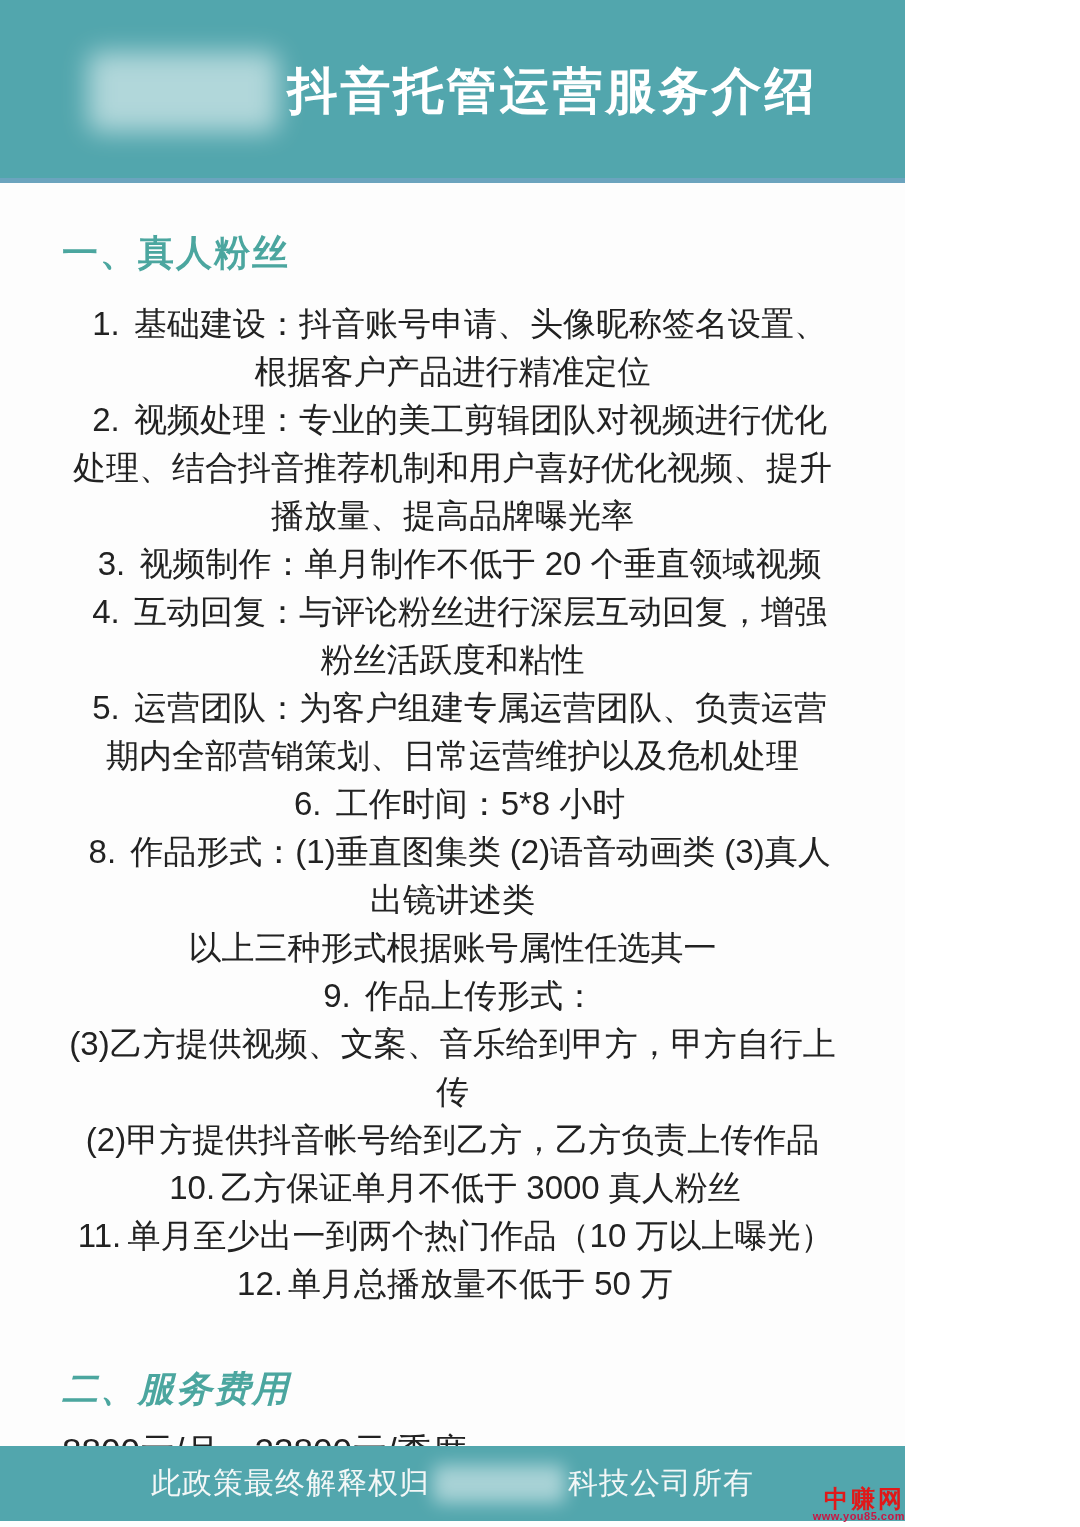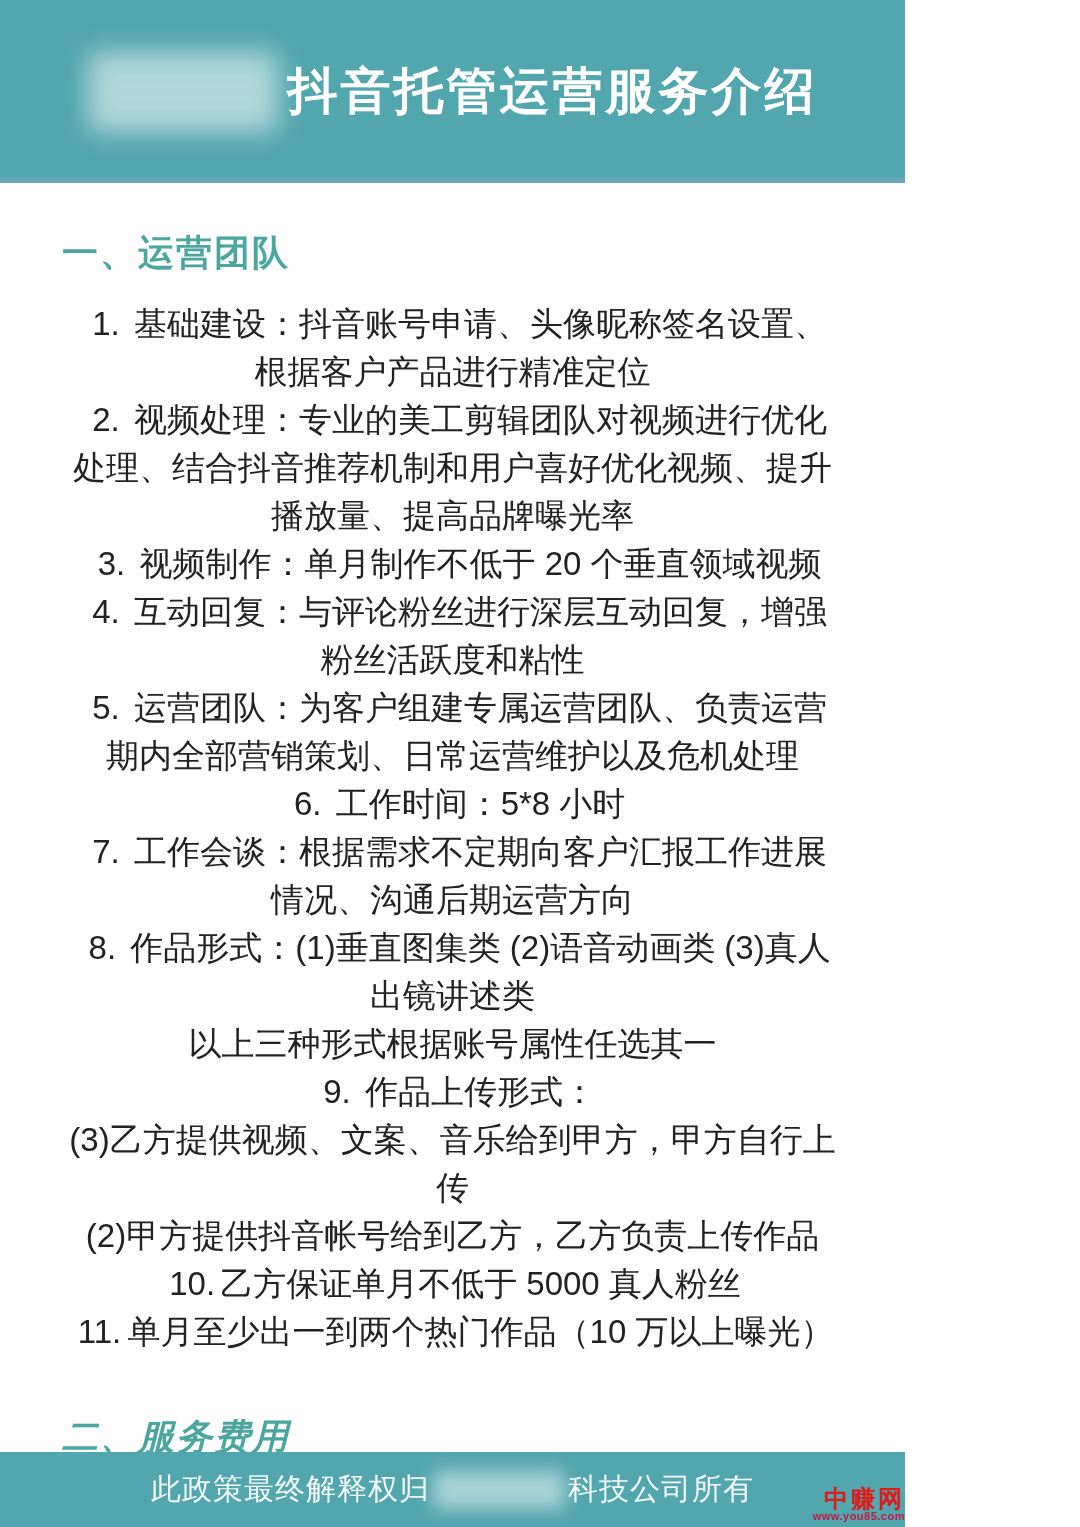--- a/index.html
+++ b/index.html
@@ -57,21 +57,21 @@
   }
   .service-line{margin:0;text-align:center;}
   .service-num{display:inline-block;min-width:56px;}
   .heading-fees{margin-top:60px;font-style:italic;}
   .price-line{
     margin-top:16px;
     font-size:35px;line-height:50px;
   }
   
   .footer{
-    position:absolute;left:0;right:0;bottom:0;height:75px;
+    position:absolute;left:0;right:0;bottom:6px;height:75px;
     background:var(--band-teal);
     display:flex;align-items:center;justify-content:center;
     color:#f3f7f7;font-size:30px;letter-spacing:1px;
   }
   .redacted-footer{
     display:inline-block;width:132px;height:38px;margin:0 3px;
     border-radius:6px;
     background:rgba(255,255,255,.5);
     filter:blur(9px);
     vertical-align:middle;
@@ -94,51 +94,51 @@
 
 <div class="page">
 
   <div class="header">
     <div class="redacted-header"></div>
     <div class="title">抖音托管运营服务介绍</div>
   </div>
 
   <div class="doc-body">
 
-    <div class="section-heading heading-content">一、运营团队</div>
+    <div class="section-heading heading-content">一、真人粉丝</div>
 
     <div class="service-list">
   <p class="service-line"><span class="service-num">1.</span><span>基础建设：抖音账号申请、头像昵称签名设置、根据客户产品进行精准定位</span></p>
 
   <p class="service-line"><span class="service-num">2.</span><span>视频处理：专业的美工剪辑团队对视频进行优化处理、结合抖音推荐机制和用户喜好优化视频、提升播放量、提高品牌曝光率</span></p>
 
   <p class="service-line"><span class="service-num">3.</span><span>视频制作：单月制作不低于 20 个垂直领域视频</span></p>
 
   <p class="service-line"><span class="service-num">4.</span><span>互动回复：与评论粉丝进行深层互动回复，增强粉丝活跃度和粘性</span></p>
 
   <p class="service-line"><span class="service-num">5.</span><span>运营团队：为客户组建专属运营团队、负责运营期内全部营销策划、日常运营维护以及危机处理</span></p>
 
   <p class="service-line"><span class="service-num">6.</span><span>工作时间：5*8 小时</span></p>
 
-  <p class="service-line"><span class="service-num">7.</span><span>工作会谈：根据需求不定期向客户汇报工作进展情况、沟通后期运营方向</span></p>
 
   <p class="service-line"><span class="service-num">8.</span><span>作品形式：(1)垂直图集类 (2)语音动画类 (3)真人出镜讲述类</span></p>
 
   <p class="service-line"><span>以上三种形式根据账号属性任选其一</span></p>
 
   <p class="service-line"><span class="service-num">9.</span><span>作品上传形式：</span></p>
 
   <p class="service-line"><span>(3)乙方提供视频、文案、音乐给到甲方，甲方自行上传</span></p>
 
   <p class="service-line"><span>(2)甲方提供抖音帐号给到乙方，乙方负责上传作品</span></p>
 
-  <p class="service-line"><span class="service-num">10.</span><span>乙方保证单月不低于 5000 真人粉丝</span></p>
+  <p class="service-line"><span class="service-num">10.</span><span>乙方保证单月不低于 3000 真人粉丝</span></p>
 
   <p class="service-line"><span class="service-num">11.</span><span>单月至少出一到两个热门作品（10 万以上曝光）</span></p>
 
+  <p class="service-line"><span class="service-num">12.</span><span>单月总播放量不低于 50 万</span></p>
 </div>
 
     <div class="section-heading heading-fees">二、服务费用</div>
 
     <div class="price-line">8800元/月、23800元/季度</div>
 
   </div>
 
   <div class="footer">
     <span>此政策最终解释权归</span>

